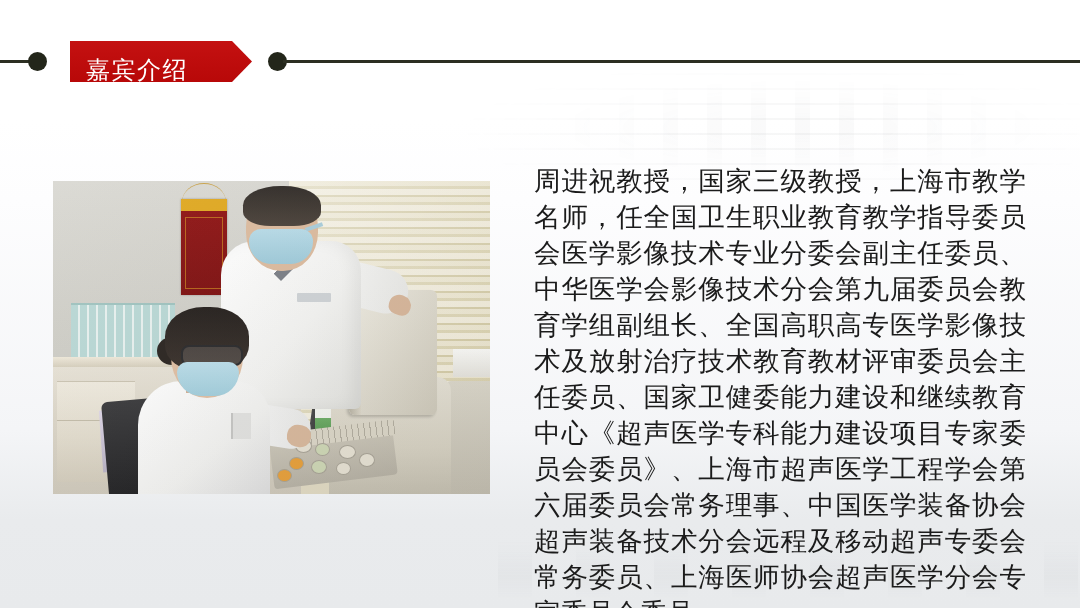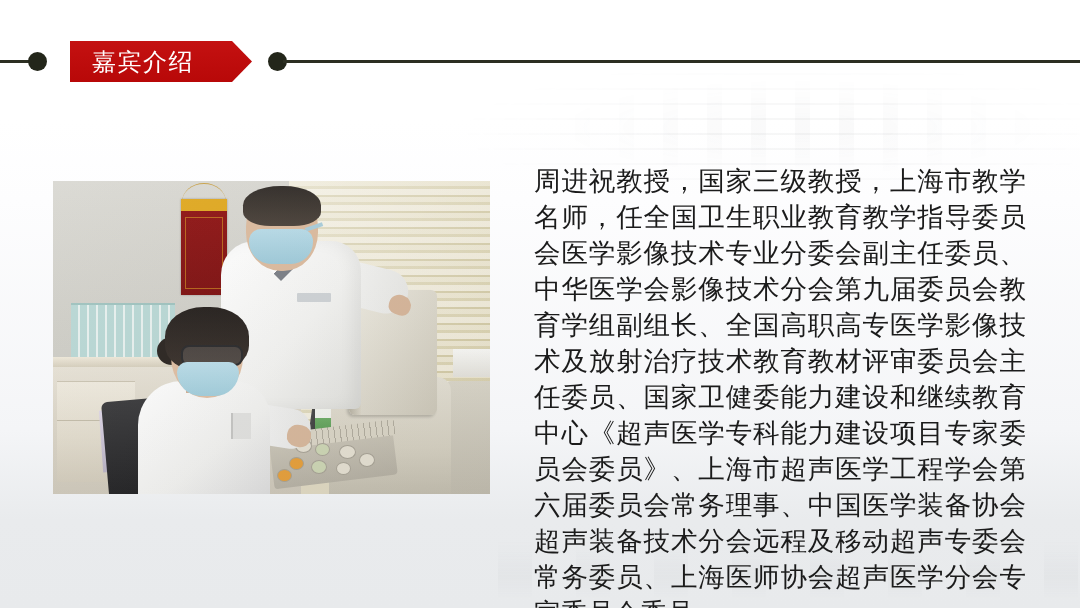--- a/index.html
+++ b/index.html
@@ -123,22 +123,21 @@
 
   .ribbon {
     position: absolute;
     left: 70px; top: 41px;
     width: 182px; height: 41px;
     background: #bf0c0c;
     background: linear-gradient(to bottom, #c41111 0%, #b80808 100%);
     -webkit-clip-path: polygon(0 0, 162px 0, 182px 50%, 162px 100%, 0 100%);
             clip-path: polygon(0 0, 162px 0, 182px 50%, 162px 100%, 0 100%);
     display: flex;
-    align-items: center;
-    padding-left: 6px;
+    align-items: flex-end;
   }
   .ribbon-label {
     color: #ffffff;
     font-size: 24px;
     line-height: 1;
     letter-spacing: 1.5px;
     margin-left: 16px;
     font-family: "DejaVu Sans", "Liberation Sans", sans-serif;
     white-space: nowrap;
   }

